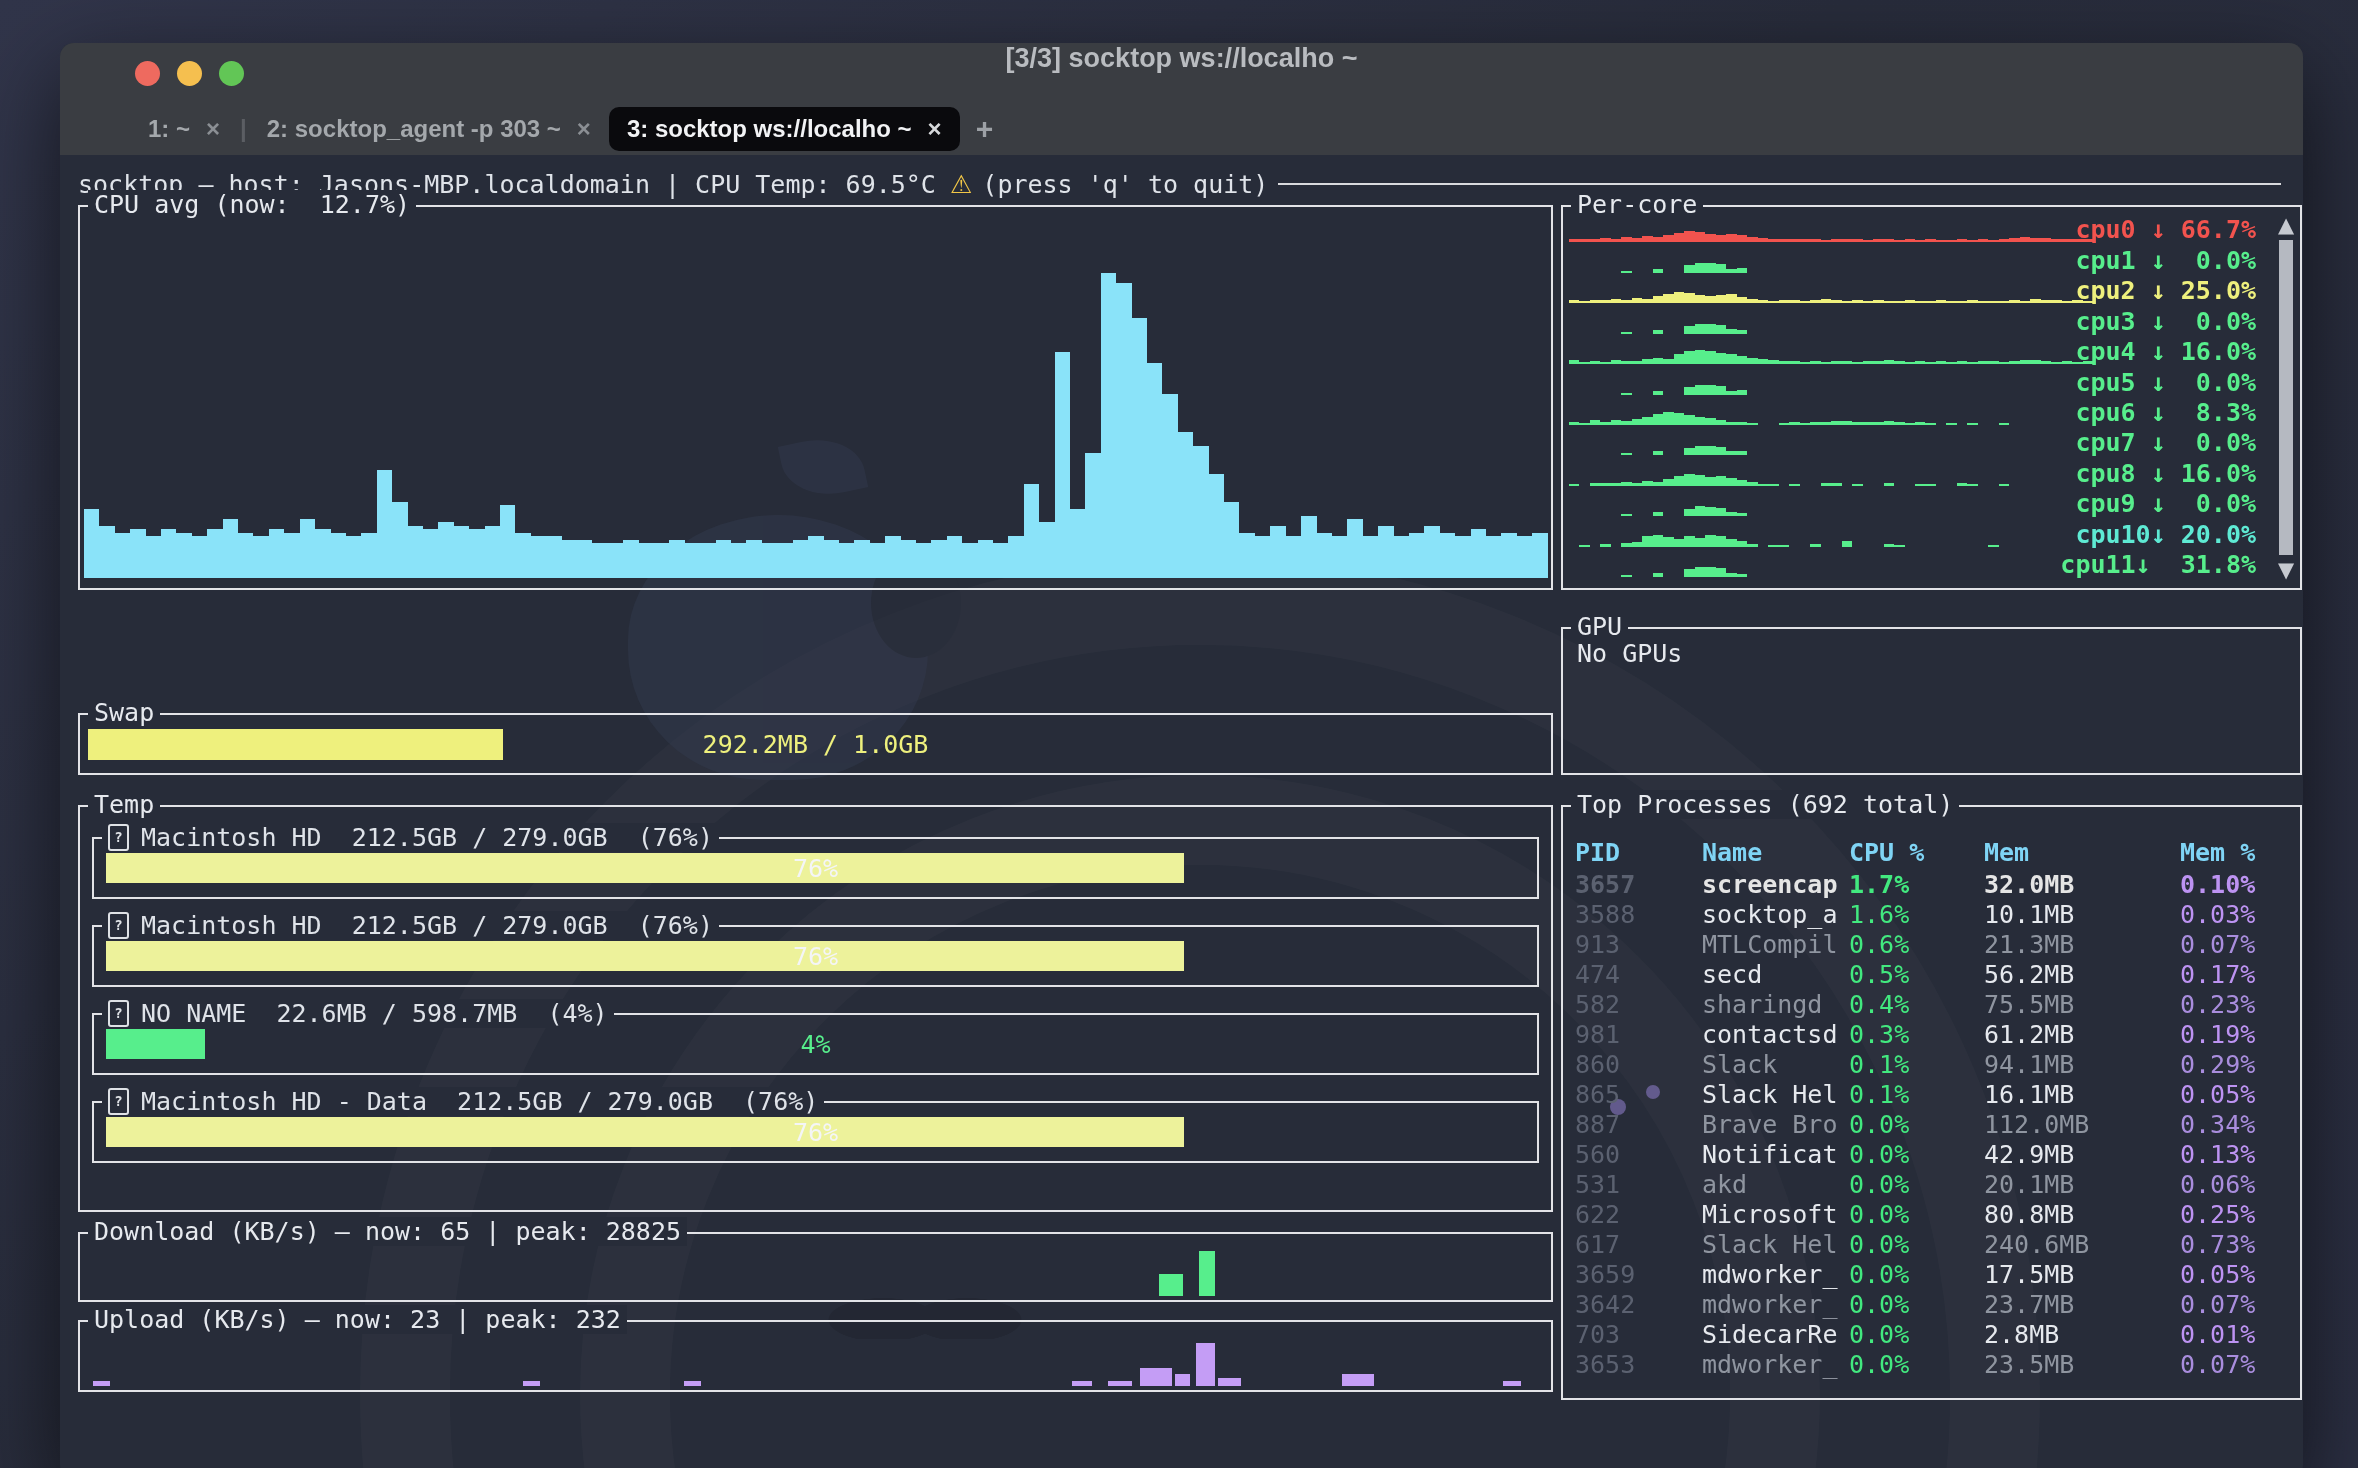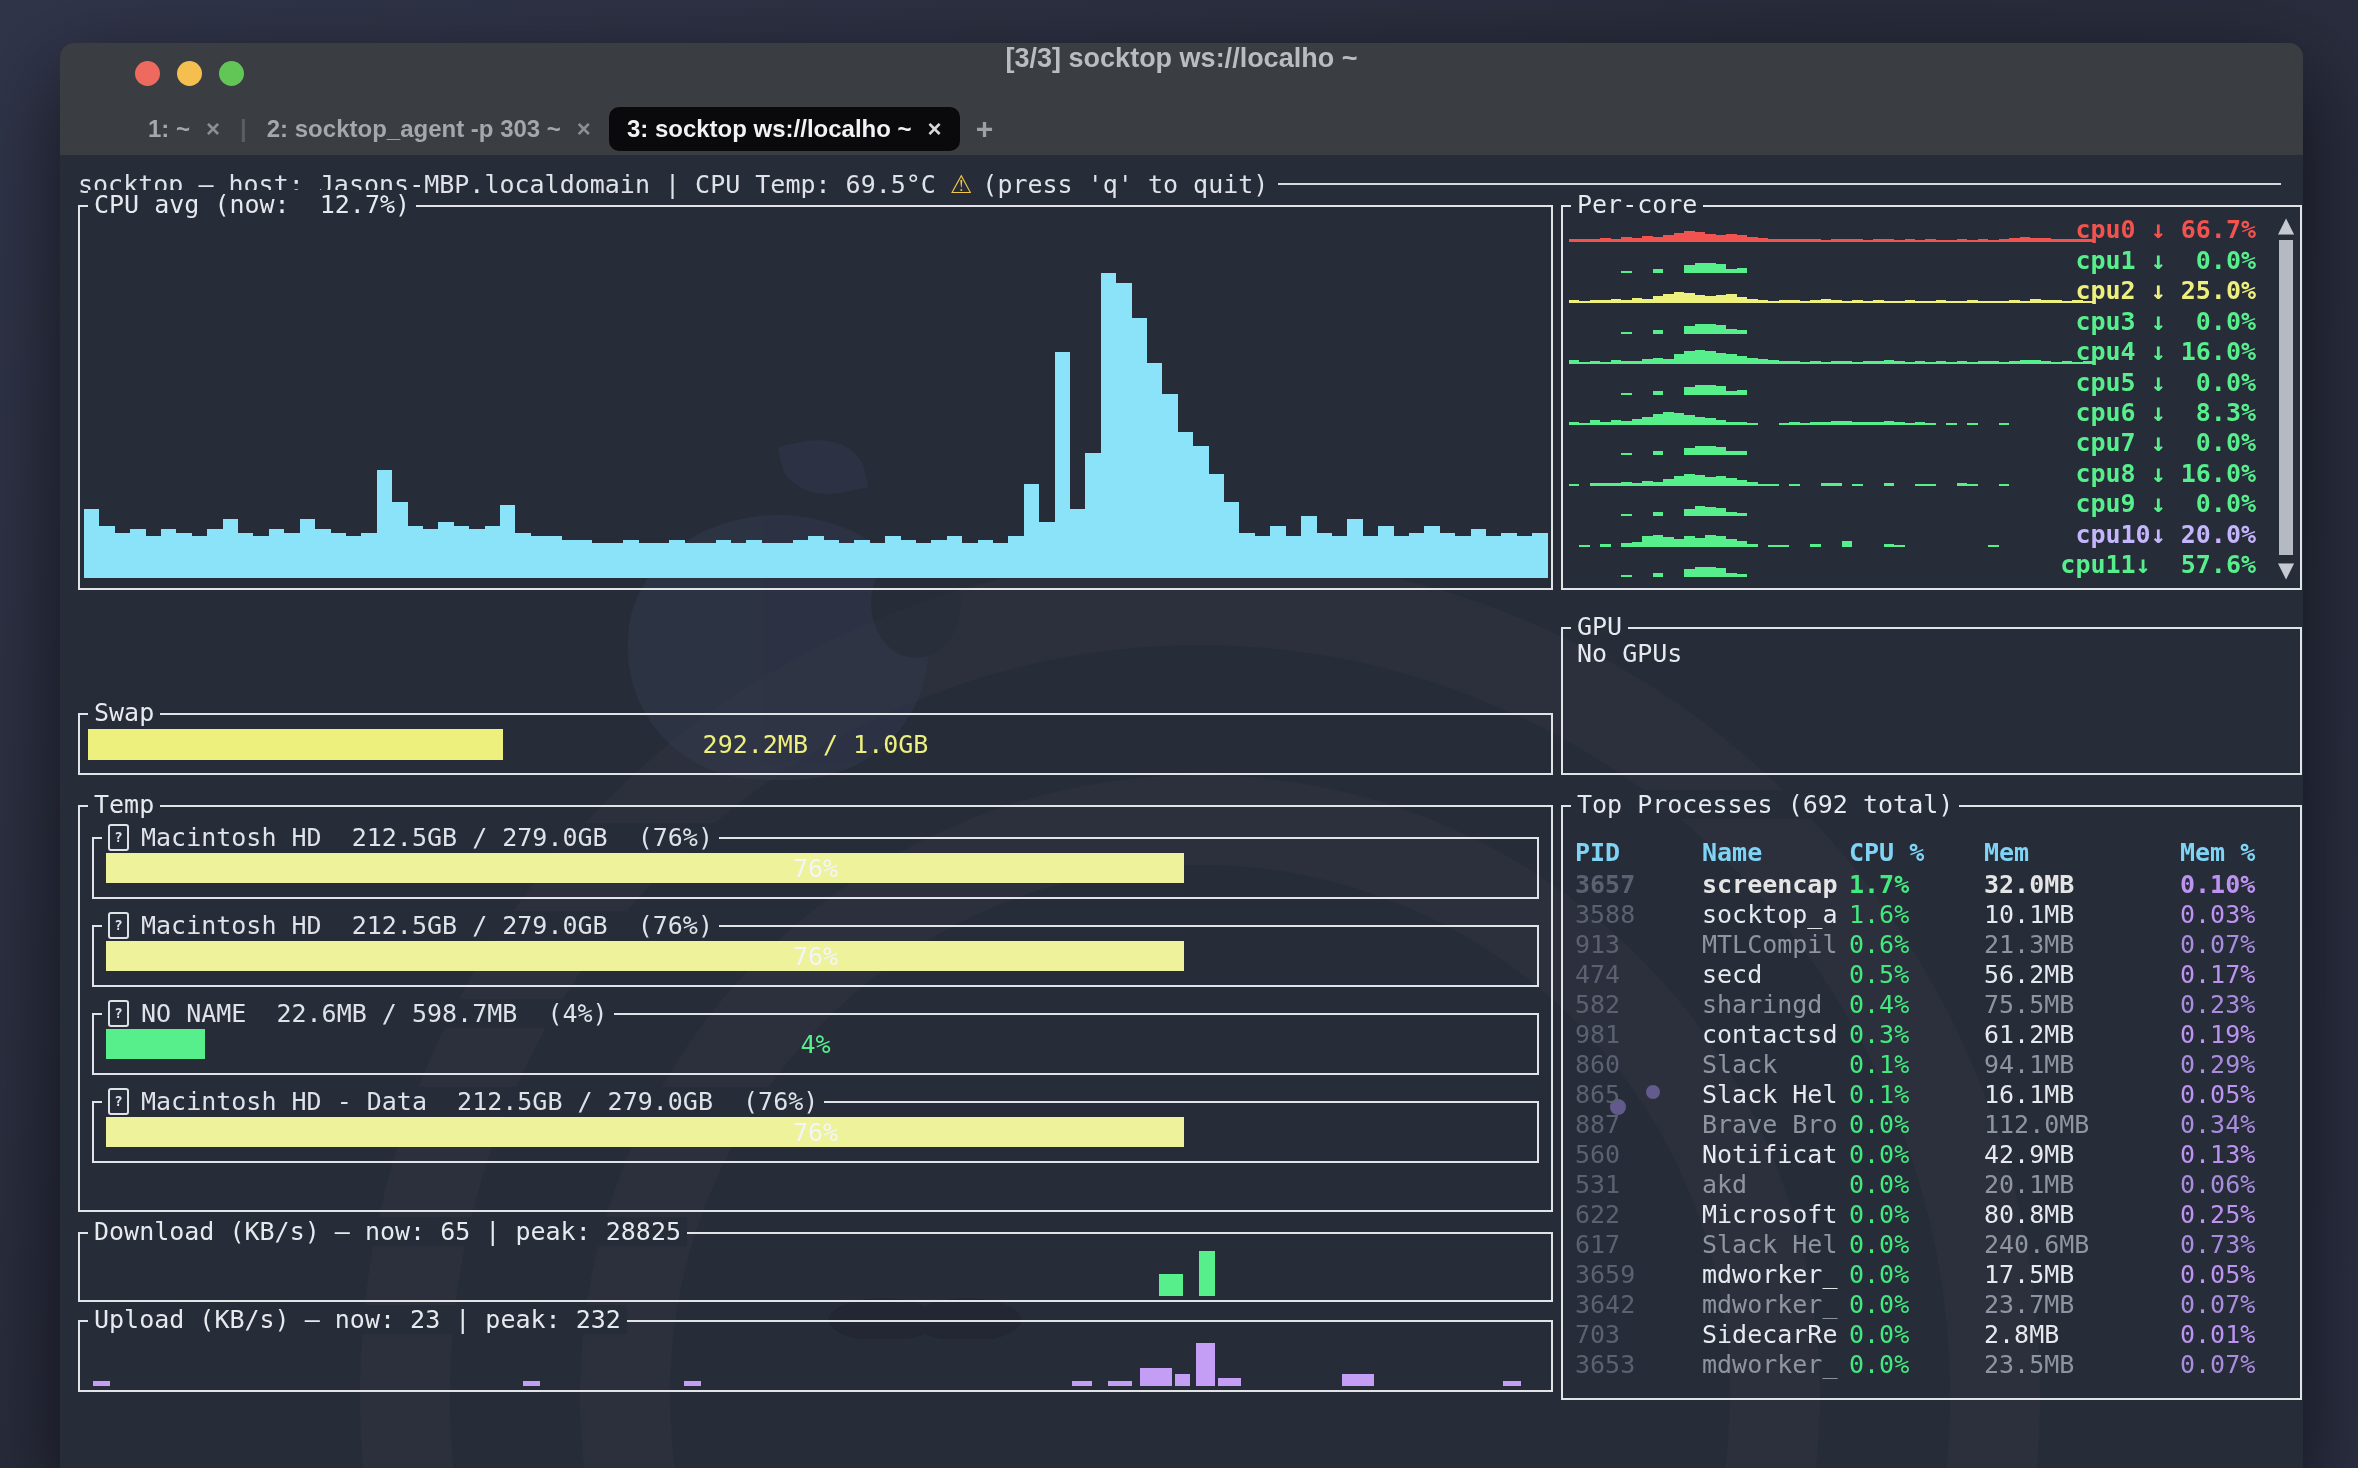--- a/index.html
+++ b/index.html
@@ -829,21 +829,21 @@
                 <div class="sslot"></div>
                 <div class="sslot"></div>
                 <div class="sslot"></div>
                 <div class="sslot"></div>
                 <div class="sslot"></div>
                 <div class="sslot"></div>
                 <div class="sslot"></div>
                 <div class="sslot"></div>
                 <div class="sslot"></div>
               </div>
-              <span class="clabel" style="color: #c4b5fd;">cpu10↓ 20.0%</span>
+              <span class="clabel" style="color: #5eead4;">cpu10↓ 20.0%</span>
             </div>
             <div class="core-row">
               <div class="spark">
                 <div class="sslot"></div>
                 <div class="sslot"></div>
                 <div class="sslot"></div>
                 <div class="sslot"></div>
                 <div class="sslot"></div>
                 <div class="sslot" style="height: 8%; background: rgb(87, 238, 140);"></div>
                 <div class="sslot"></div>
@@ -884,21 +884,21 @@
                 <div class="sslot"></div>
                 <div class="sslot"></div>
                 <div class="sslot"></div>
                 <div class="sslot"></div>
                 <div class="sslot"></div>
                 <div class="sslot"></div>
                 <div class="sslot"></div>
                 <div class="sslot"></div>
                 <div class="sslot"></div>
               </div>
-              <span class="clabel" style="color: rgb(87, 238, 140);">cpu11↓  57.6%</span>
+              <span class="clabel" style="color: rgb(87, 238, 140);">cpu11↓  31.8%</span>
             </div>
           </div>
         <div class="scroll">
           <span class="sarr">▲</span>
           <div class="sthumb"></div>
           <span class="sarr">▼</span>
         </div>
       </div>
 
 

